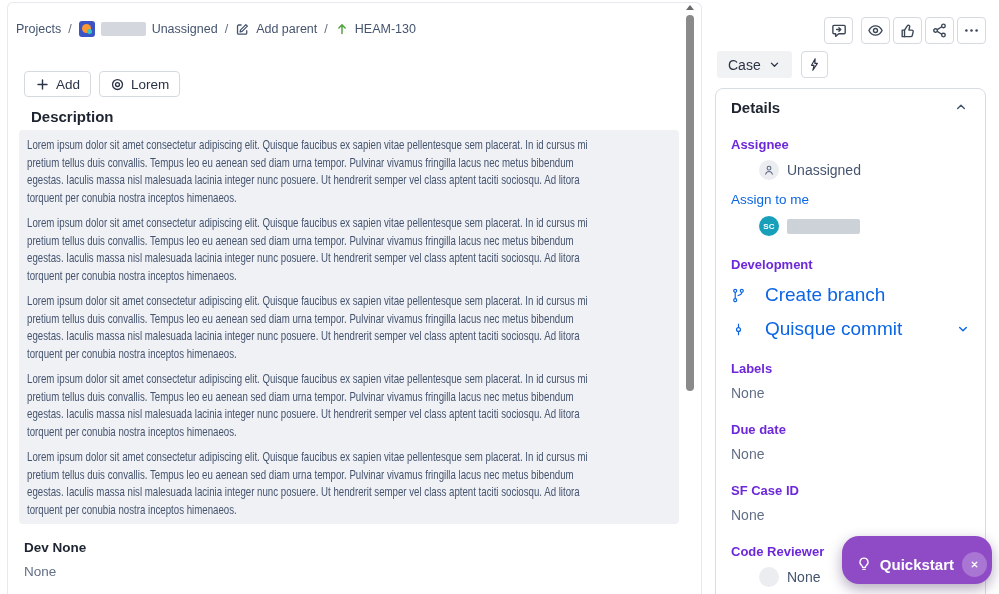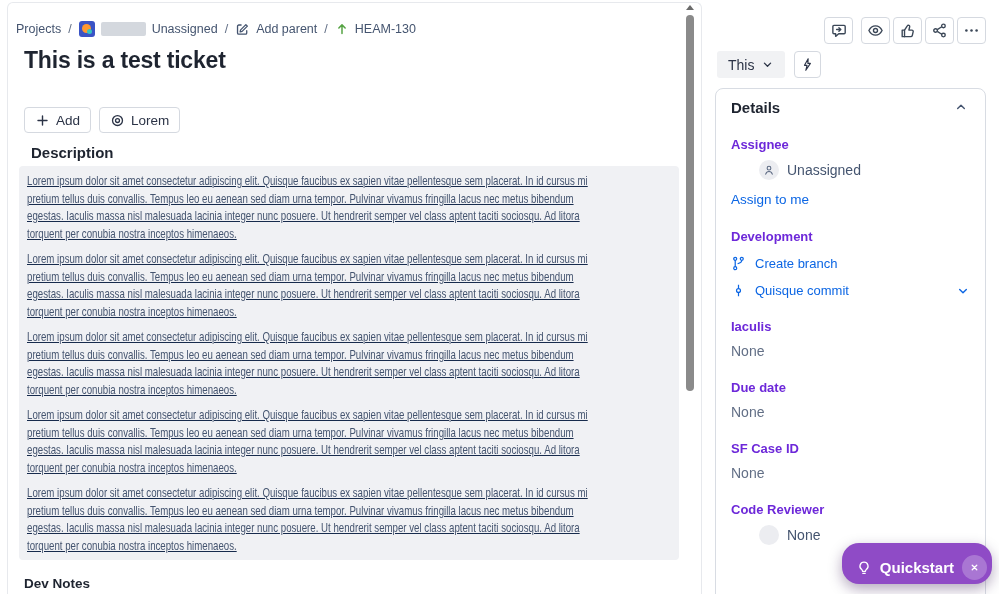--- a/index.html
+++ b/index.html
@@ -45,21 +45,21 @@
   .toolbar { margin:4px 0 0 8px; display:flex; gap:8px; }
   .btn {
     display:inline-flex; align-items:center; gap:6px; height:26px; padding:0 10px;
     background:#fff; border:1px solid #D5D9E0; border-radius:4px;
     font-family:inherit; font-size:13.5px; font-weight:500; color:#2B3346; cursor:pointer;margin-top:30px;
   }
   .section-heading { margin:11px 0 0 15px; font-size:15px; font-weight:700; color:#1E2430; }
 
   .description-block {
     margin:5px 0 0 3px; width:660px; background:#F0F1F4; border-radius:4px;
-    padding:6px 8px; overflow:hidden; cursor:pointer;text-decoration:underline;
+    padding:6px 8px; overflow:hidden; cursor:pointer;
   }
   .desc-paragraph { margin-bottom:8px; }
   .desc-paragraph:last-child { margin-bottom:0; }
   .desc-line {
     width:868px; transform:scaleX(0.744); transform-origin:0 0;
     white-space:nowrap; font-size:13px; line-height:17.5px; color:#44546F;
   }
   .devnotes-label { margin:16px 0 0 8px; font-size:13.5px; font-weight:700; color:#1E2430; }
   .devnotes-value { margin:9px 0 0 8px; font-size:13.5px; color:#626F86; cursor:pointer; }
 
@@ -110,28 +110,28 @@
   .avatar {
     width:20px; height:20px; border-radius:50%; flex:0 0 auto;
     display:flex; align-items:center; justify-content:center;
   }
   .avatar.gray { background:#ECEDF1; color:#596780; }
   .avatar.teal { background:#18A0BB; color:#fff; font-size:8px; font-weight:700; letter-spacing:.3px; }
   .redacted.rep { width:73px; height:15px; background:#CDD2D9; }
   .link { color:#0C66E4; font-size:13.5px; cursor:pointer; text-decoration:none; }
   .assign-link { display:inline-block; margin-top:12px; }
   .dev-row {
-    margin-top:12px; display:flex; align-items:center; gap:9px;
-    color:#0C66E4; font-size:13px; font-weight:500; cursor:pointer;
+    margin-top:12px; display:flex; align-items:center; gap:19px;
+    color:#0C66E4; font-size:19px; font-weight:500; cursor:pointer;
   }
   .dev-row .spacer { flex:1; }
 
   
   .quickstart {
-    position:absolute; right:7px; bottom:10px; height:41px;
+    position:absolute; right:7px; bottom:10px; height:48px;
     display:flex; align-items:center; gap:8px; padding:8px 5px 0 14px;
     background:#8F4BC6; border:none; border-radius:17px;
     color:#fff; font-family:inherit; font-size:15px; font-weight:700;
     box-shadow:0 5px 14px rgba(40,10,70,.35); cursor:pointer;
   }
   .qs-close {
     width:25px; height:25px; border-radius:50%; background:rgba(255,255,255,.24);
     display:flex; align-items:center; justify-content:center; color:#fff; cursor:pointer;
   }
 </style>
@@ -163,21 +163,20 @@
       <span class="crumb">
         <span>
           <svg width="14" height="14" viewBox="0 0 16 16" fill="none" stroke="#55A343" stroke-width="1.7" stroke-linecap="round" stroke-linejoin="round">
             <path d="M8 13.2V3.4M4.4 6.9L8 3.3l3.6 3.6"></path>
           </svg>
         </span>
         <span>HEAM-130</span>
       </span>
     </nav>
 
-    <h1 class="issue-title">This is a test ticket</h1>
 
     <div class="toolbar">
       <button class="btn">
         <span>
           <svg width="15" height="15" viewBox="0 0 16 16" fill="none" stroke="currentColor" stroke-width="1.5" stroke-linecap="round">
             <path d="M8 3.2v9.6M3.2 8h9.6"></path>
           </svg>
         </span>
         <span>Add</span>
       </button>
@@ -222,21 +221,21 @@
           </div>
           <div class="desc-paragraph">
             <div class="desc-line">Lorem ipsum dolor sit amet consectetur adipiscing elit. Quisque faucibus ex sapien vitae pellentesque sem placerat. In id cursus mi</div>
             <div class="desc-line">pretium tellus duis convallis. Tempus leo eu aenean sed diam urna tempor. Pulvinar vivamus fringilla lacus nec metus bibendum</div>
             <div class="desc-line">egestas. Iaculis massa nisl malesuada lacinia integer nunc posuere. Ut hendrerit semper vel class aptent taciti sociosqu. Ad litora</div>
             <div class="desc-line">torquent per conubia nostra inceptos himenaeos.</div>
           </div>
         </div>
     </div>
 
-    <div class="devnotes-label">Dev Notes</div>
+    <div class="devnotes-label">Dev None</div>
     <div class="devnotes-value">None</div>
 
   </div>
 </div>
 
 <div class="scrollbar">
   <div class="scroll-arrow"></div>
   <div class="scroll-thumb"></div>
 </div>
 
@@ -281,21 +280,21 @@
         <circle cx="3.2" cy="8" r="1.2"></circle>
           <circle cx="8" cy="8" r="1.2"></circle>
           <circle cx="12.8" cy="8" r="1.2"></circle>
       </svg>
     </span>
   </button>
 </div>
 
 <div class="status-row">
   <button class="status-btn">
-    <span>This</span>
+    <span>Case</span>
     <span>
       <svg width="13" height="13" viewBox="0 0 16 16" fill="none" stroke="currentColor" stroke-width="1.6" stroke-linecap="round" stroke-linejoin="round">
         <path d="M4.2 6.3L8 10.1l3.8-3.8"></path>
       </svg>
     </span>
   </button>
   <button class="bolt-btn">
     <span>
       <svg width="15" height="15" viewBox="0 0 16 16" fill="none" stroke="currentColor" stroke-width="1.2" stroke-linejoin="round">
         <path d="M8.7 1.8L4.8 8.9h2.7L6.2 14.2l4.9-7.4H8.4l.3-5z"></path>
@@ -321,20 +320,24 @@
     <span class="avatar gray">
       <svg width="12" height="12" viewBox="0 0 16 16" fill="none" stroke="currentColor" stroke-width="1.4" stroke-linecap="round">
         <circle cx="8" cy="5.6" r="2.5"></circle>
           <path d="M3.6 13.6c.7-2.4 2.4-3.6 4.4-3.6s3.7 1.2 4.4 3.6"></path>
       </svg>
     </span>
     <span>Unassigned</span>
   </div>
   <a class="link assign-link">Assign to me</a>
 
+  <div class="value-row">
+    <span class="avatar teal">SC</span>
+    <span class="redacted rep"></span>
+  </div>
 
   <div class="field-label">Development</div>
   <div class="dev-row">
     <span>
       <svg width="15" height="15" viewBox="0 0 16 16" fill="none" stroke="currentColor" stroke-width="1.3">
         <circle cx="4.5" cy="3" r="1.6"></circle>
           <circle cx="11.5" cy="3" r="1.6"></circle>
           <circle cx="4.5" cy="13" r="1.6"></circle>
         <path d="M4.5 4.6v6.8M11.5 4.6c0 2.7-2.4 3.2-4.5 3.7"></path>
       </svg>
@@ -350,21 +353,21 @@
     </span>
     <span>Quisque commit</span>
     <span class="spacer"></span>
     <span>
       <svg width="14" height="14" viewBox="0 0 16 16" fill="none" stroke="currentColor" stroke-width="1.6" stroke-linecap="round" stroke-linejoin="round">
         <path d="M4.2 6.3L8 10.1l3.8-3.8"></path>
       </svg>
     </span>
   </div>
 
-  <div class="field-label">Iaculis</div>
+  <div class="field-label">Labels</div>
   <div class="plain-value">None</div>
 
   <div class="field-label">Due date</div>
   <div class="plain-value">None</div>
 
   <div class="field-label">SF Case ID</div>
   <div class="plain-value">None</div>
 
   <div class="field-label">Code Reviewer</div>
   <div class="value-row">

